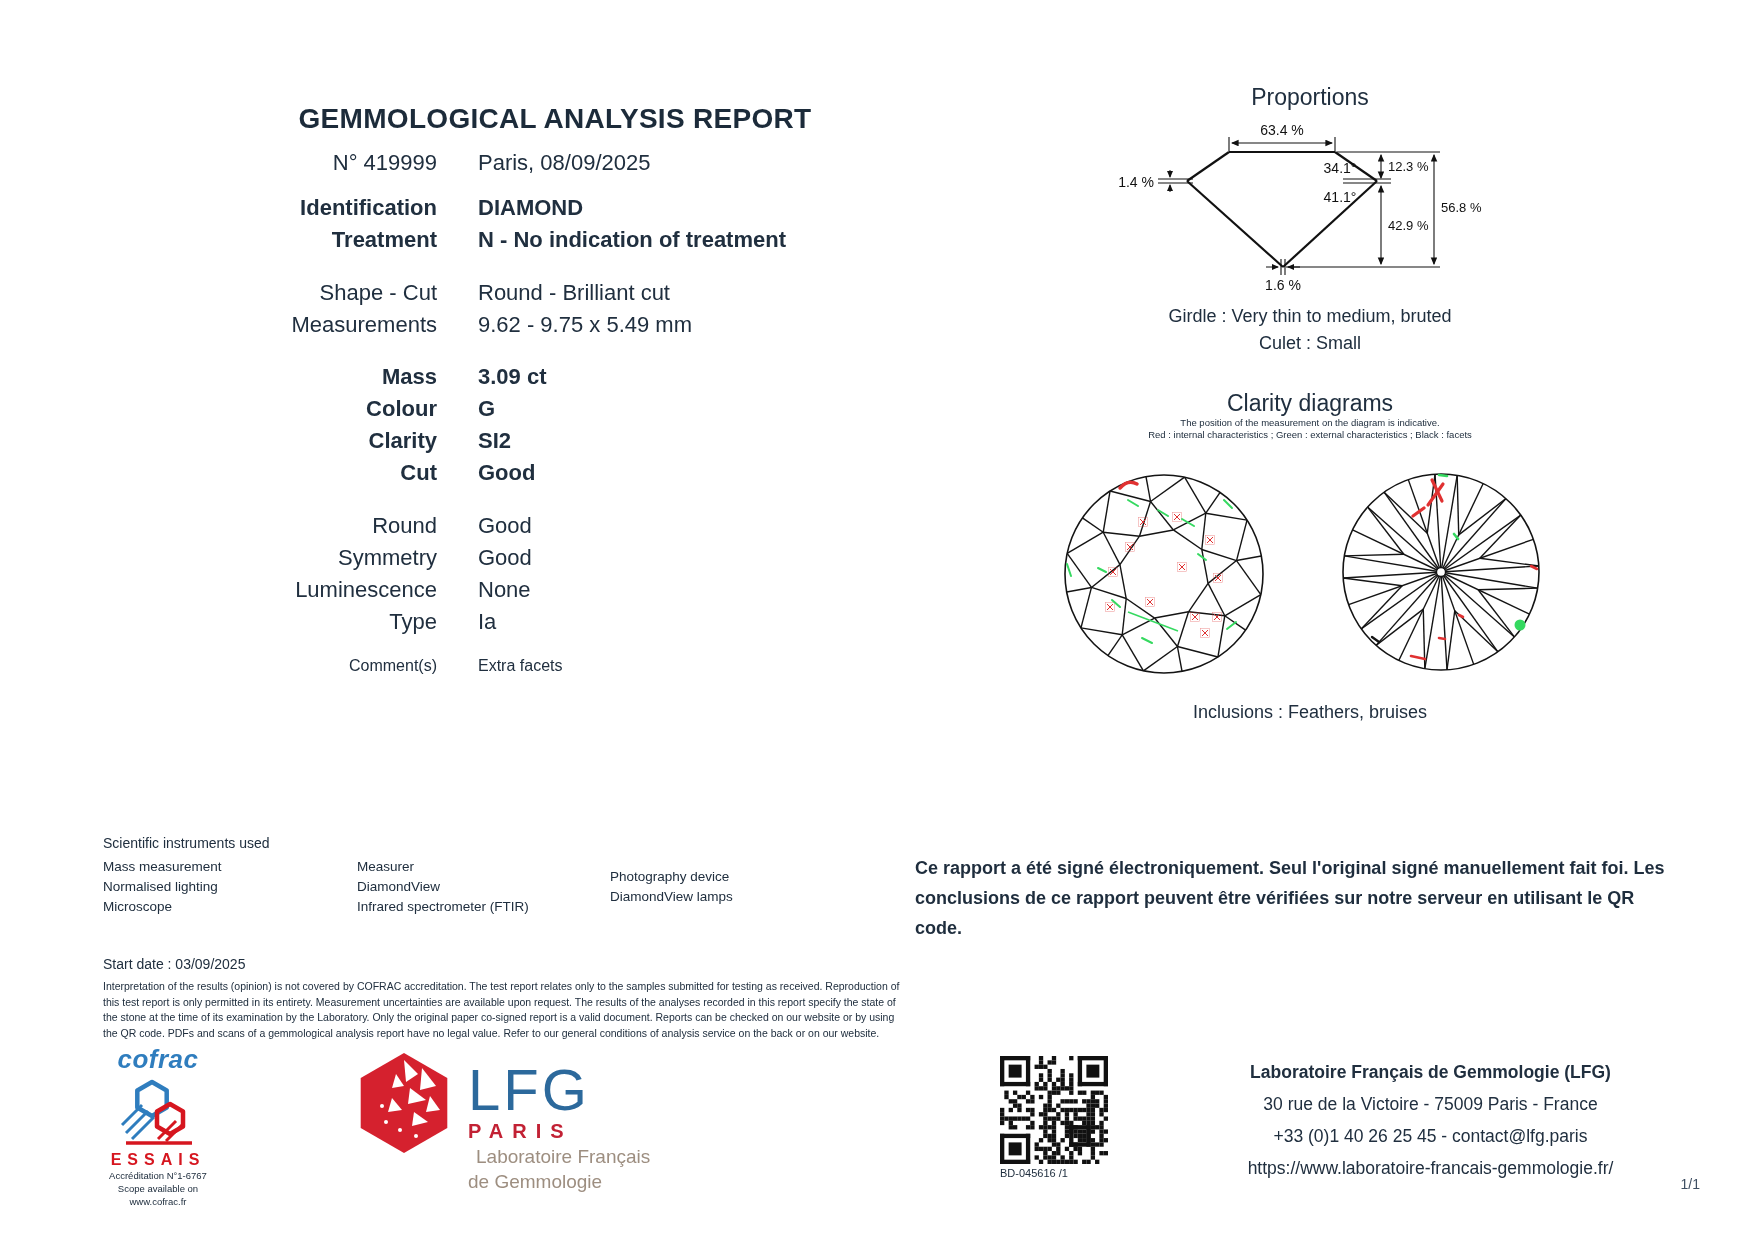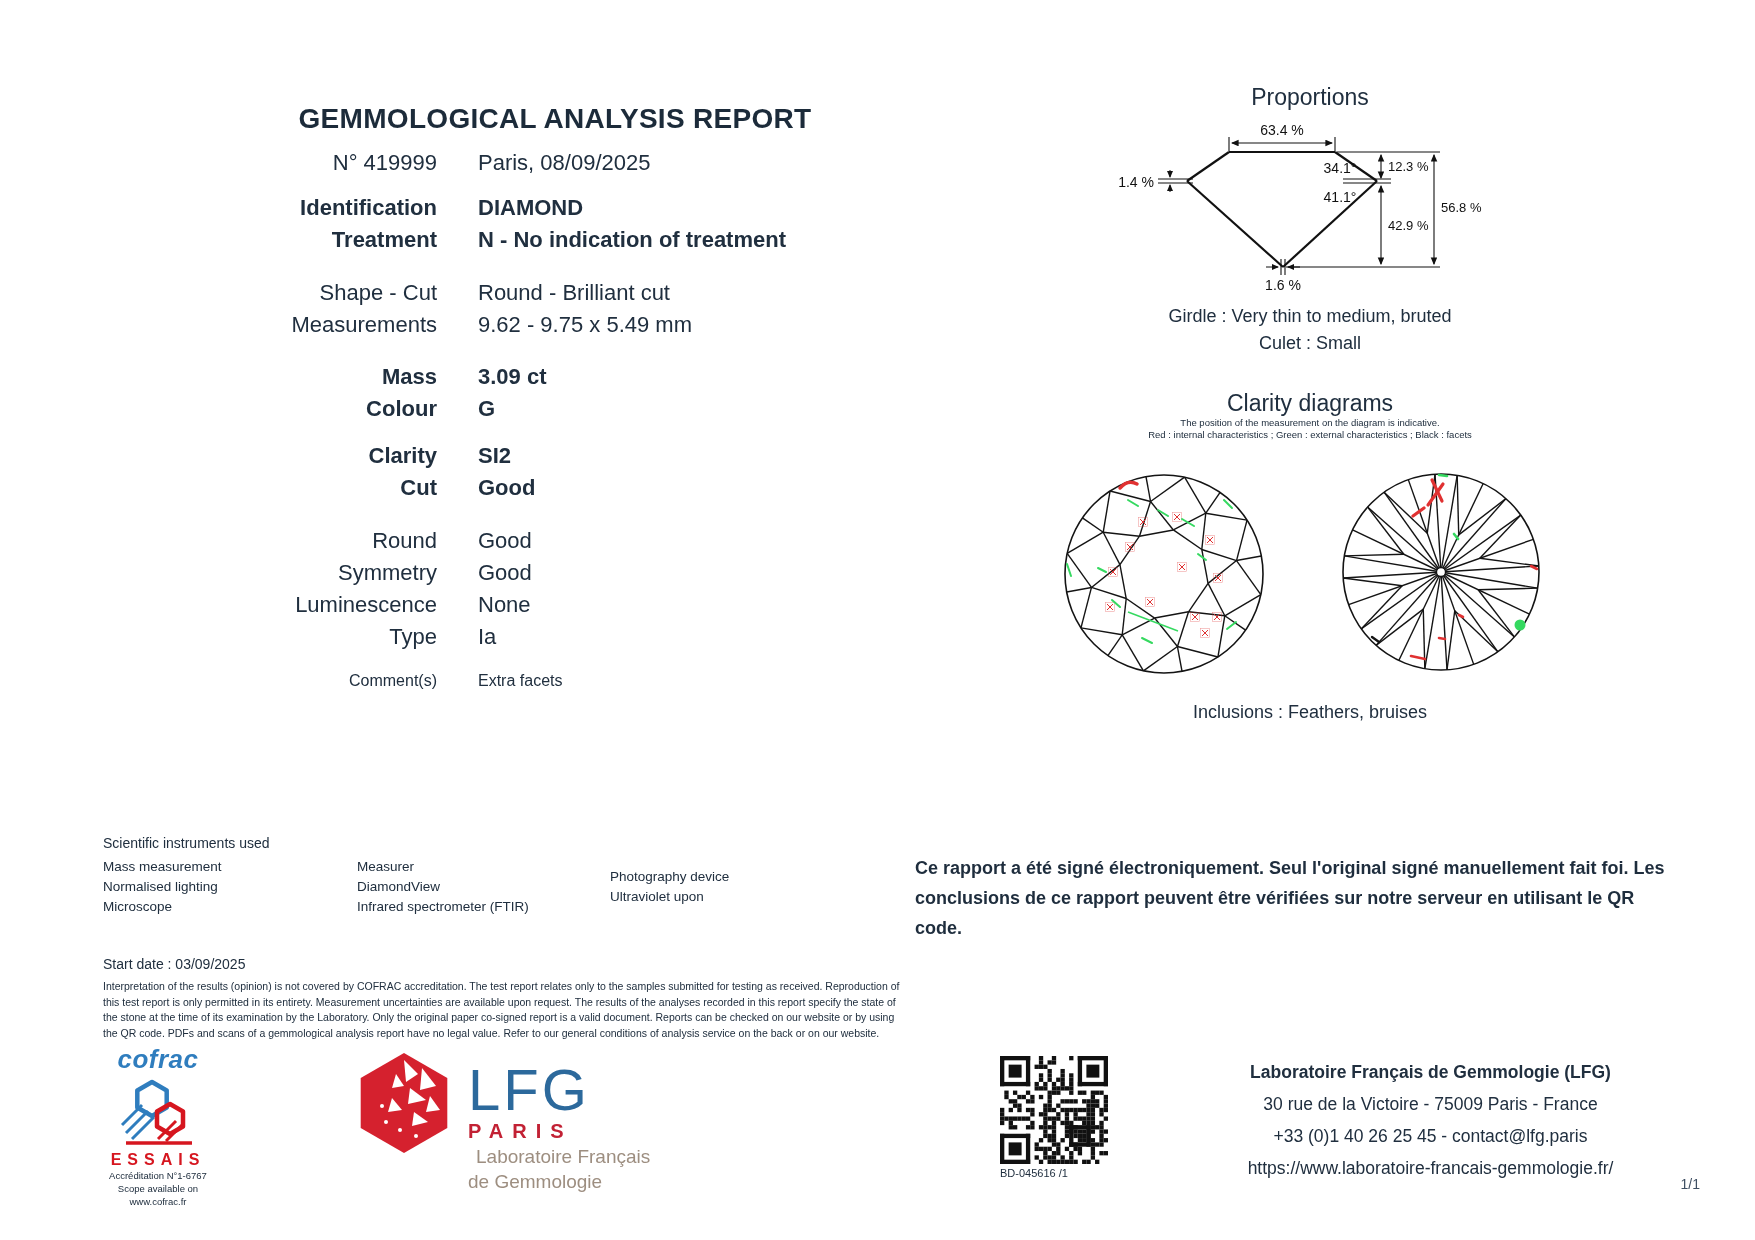--- a/index.html
+++ b/index.html
@@ -77,21 +77,21 @@
         <span class="fv">9.62 - 9.75 x 5.49 mm</span>
       </div>
       <div class="frow bold" style="margin-top: 20px;">
         <span class="fl">Mass</span>
         <span class="fv">3.09 ct</span>
       </div>
       <div class="frow bold" style="margin-top: 0px;">
         <span class="fl">Colour</span>
         <span class="fv">G</span>
       </div>
-      <div class="frow bold" style="margin-top: 15px;">
+      <div class="frow bold" style="margin-top: 0px;">
         <span class="fl">Clarity</span>
         <span class="fv">SI2</span>
       </div>
       <div class="frow bold" style="margin-top: 0px;">
         <span class="fl">Cut</span>
         <span class="fv">Good</span>
       </div>
       <div class="frow " style="margin-top: 21px;">
         <span class="fl">Round</span>
         <span class="fv">Good</span>
@@ -322,21 +322,21 @@
         <div>Normalised lighting</div>
         <div>Microscope</div>
       </div>
       <div class="icol">
         <div>Measurer</div>
         <div>DiamondView</div>
         <div>Infrared spectrometer (FTIR)</div>
       </div>
       <div class="icol">
         <div>Photography device</div>
-        <div>Ultraviolet upon</div>
+        <div>DiamondView lamps</div>
       </div>
     </div>
 
   <div class="abs sig-note">Ce rapport a été signé électroniquement. Seul l'original signé manuellement fait foi. Les conclusions de ce rapport peuvent être vérifiées sur notre serveur en utilisant le QR code.</div>
   <div class="abs start-date">Start date : 03/09/2025</div>
   <div class="abs disclaimer">Interpretation of the results (opinion) is not covered by COFRAC accreditation. The test report relates only to the samples submitted for testing as received. Reproduction of this test report is only permitted in its entirety. Measurement uncertainties are available upon request. The results of the analyses recorded in this report specify the state of the stone at the time of its examination by the Laboratory. Only the original paper co-signed report is a valid document. Reports can be checked on our website or by using the QR code. PDFs and scans of a gemmological analysis report have no legal value. Refer to our general conditions of analysis service on the back or on our website.</div>
 
   <div class="abs cofrac">
     <div class="cofrac-word" id="cofrac-word" style="color: rgb(47, 125, 190);">cofrac</div>
     <svg id="cofrac-svg" width="84" height="70" viewBox="0 0 84 70">

